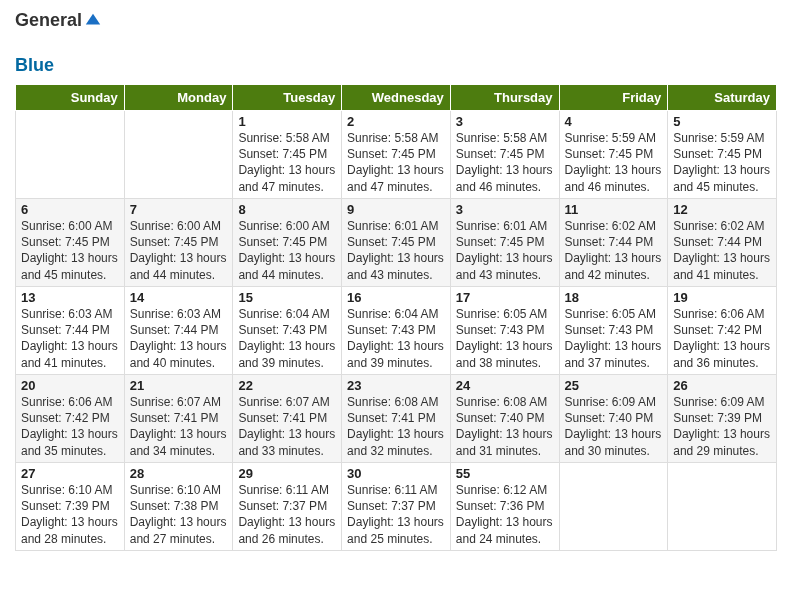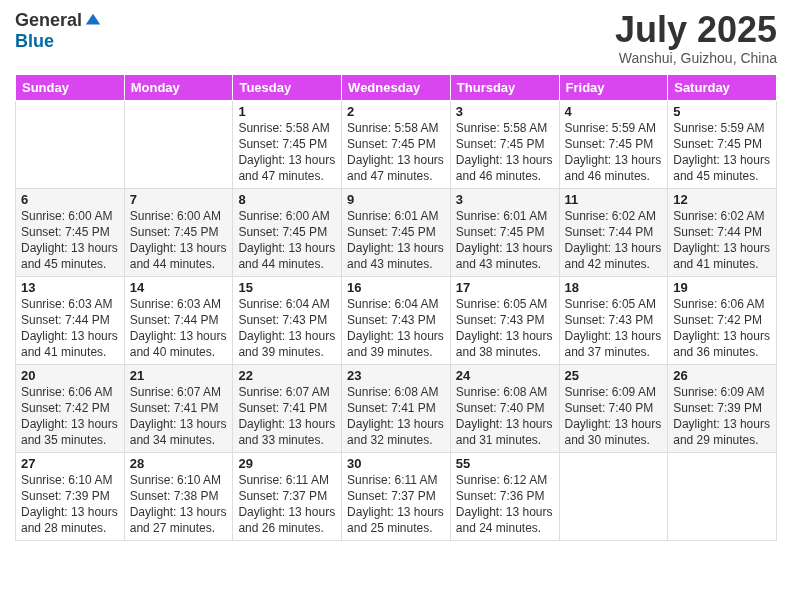--- a/index.html
+++ b/index.html
@@ -18,20 +18,21 @@
     .header {
       display: flex;
       justify-content: space-between;
       align-items: flex-start;
       margin-bottom: 8px;
     }
     .logo {
       display: flex;
       flex-direction: column;
       align-items: flex-start;
+      gap: 24px;
     }
     .logo-text {
       display: flex;
       align-items: center;
       font-size: 18px;
       font-weight: bold;
       color: #333;
     }
     .logo-general { color: #333; font-size: 18px; font-weight: bold; }
     .logo-blue { color: #0369a1; font-size: 18px; font-weight: bold; }
@@ -52,23 +53,23 @@
     .calendar-subtitle {
       font-size: 14px;
       color: #555;
     }
     .calendar {
       width: 100%;
       border-collapse: collapse;
       table-layout: fixed;
     }
     .calendar thead th {
-      background: #d946ef;
+      background: #4d7c0f;
       color: #fff;
-      text-align: left;
+      text-align: right;
       padding: 5px 6px;
       font-size: 13px;
       font-weight: bold;
       border: 1px solid #fff;
     }
     .calendar tbody td {
       vertical-align: top;
       border: 1px solid #ddd;
       padding: 3px 5px;
       height: 88px;
@@ -102,24 +103,20 @@
       <div class="logo-text">
         <span class="logo-general">General</span>
         <svg class="logo-icon" viewBox="0 0 20 20">
           <polygon points="10,2 18,14 2,14" fill="#1a6fc4"></polygon>
         </svg>
       </div>
       <div>
         <span class="logo-blue">Blue</span>
       </div>
     </div>
-    <div class="title-block">
-      <div class="calendar-title">July 2025</div>
-      <div class="calendar-subtitle">Wanshui, Guizhou, China</div>
-    </div>
   </div>
 
   <table class="calendar">
     <thead>
       <tr id="weekday-row">
           <th>Sunday</th>
           <th>Monday</th>
           <th>Tuesday</th>
           <th>Wednesday</th>
           <th>Thursday</th>

